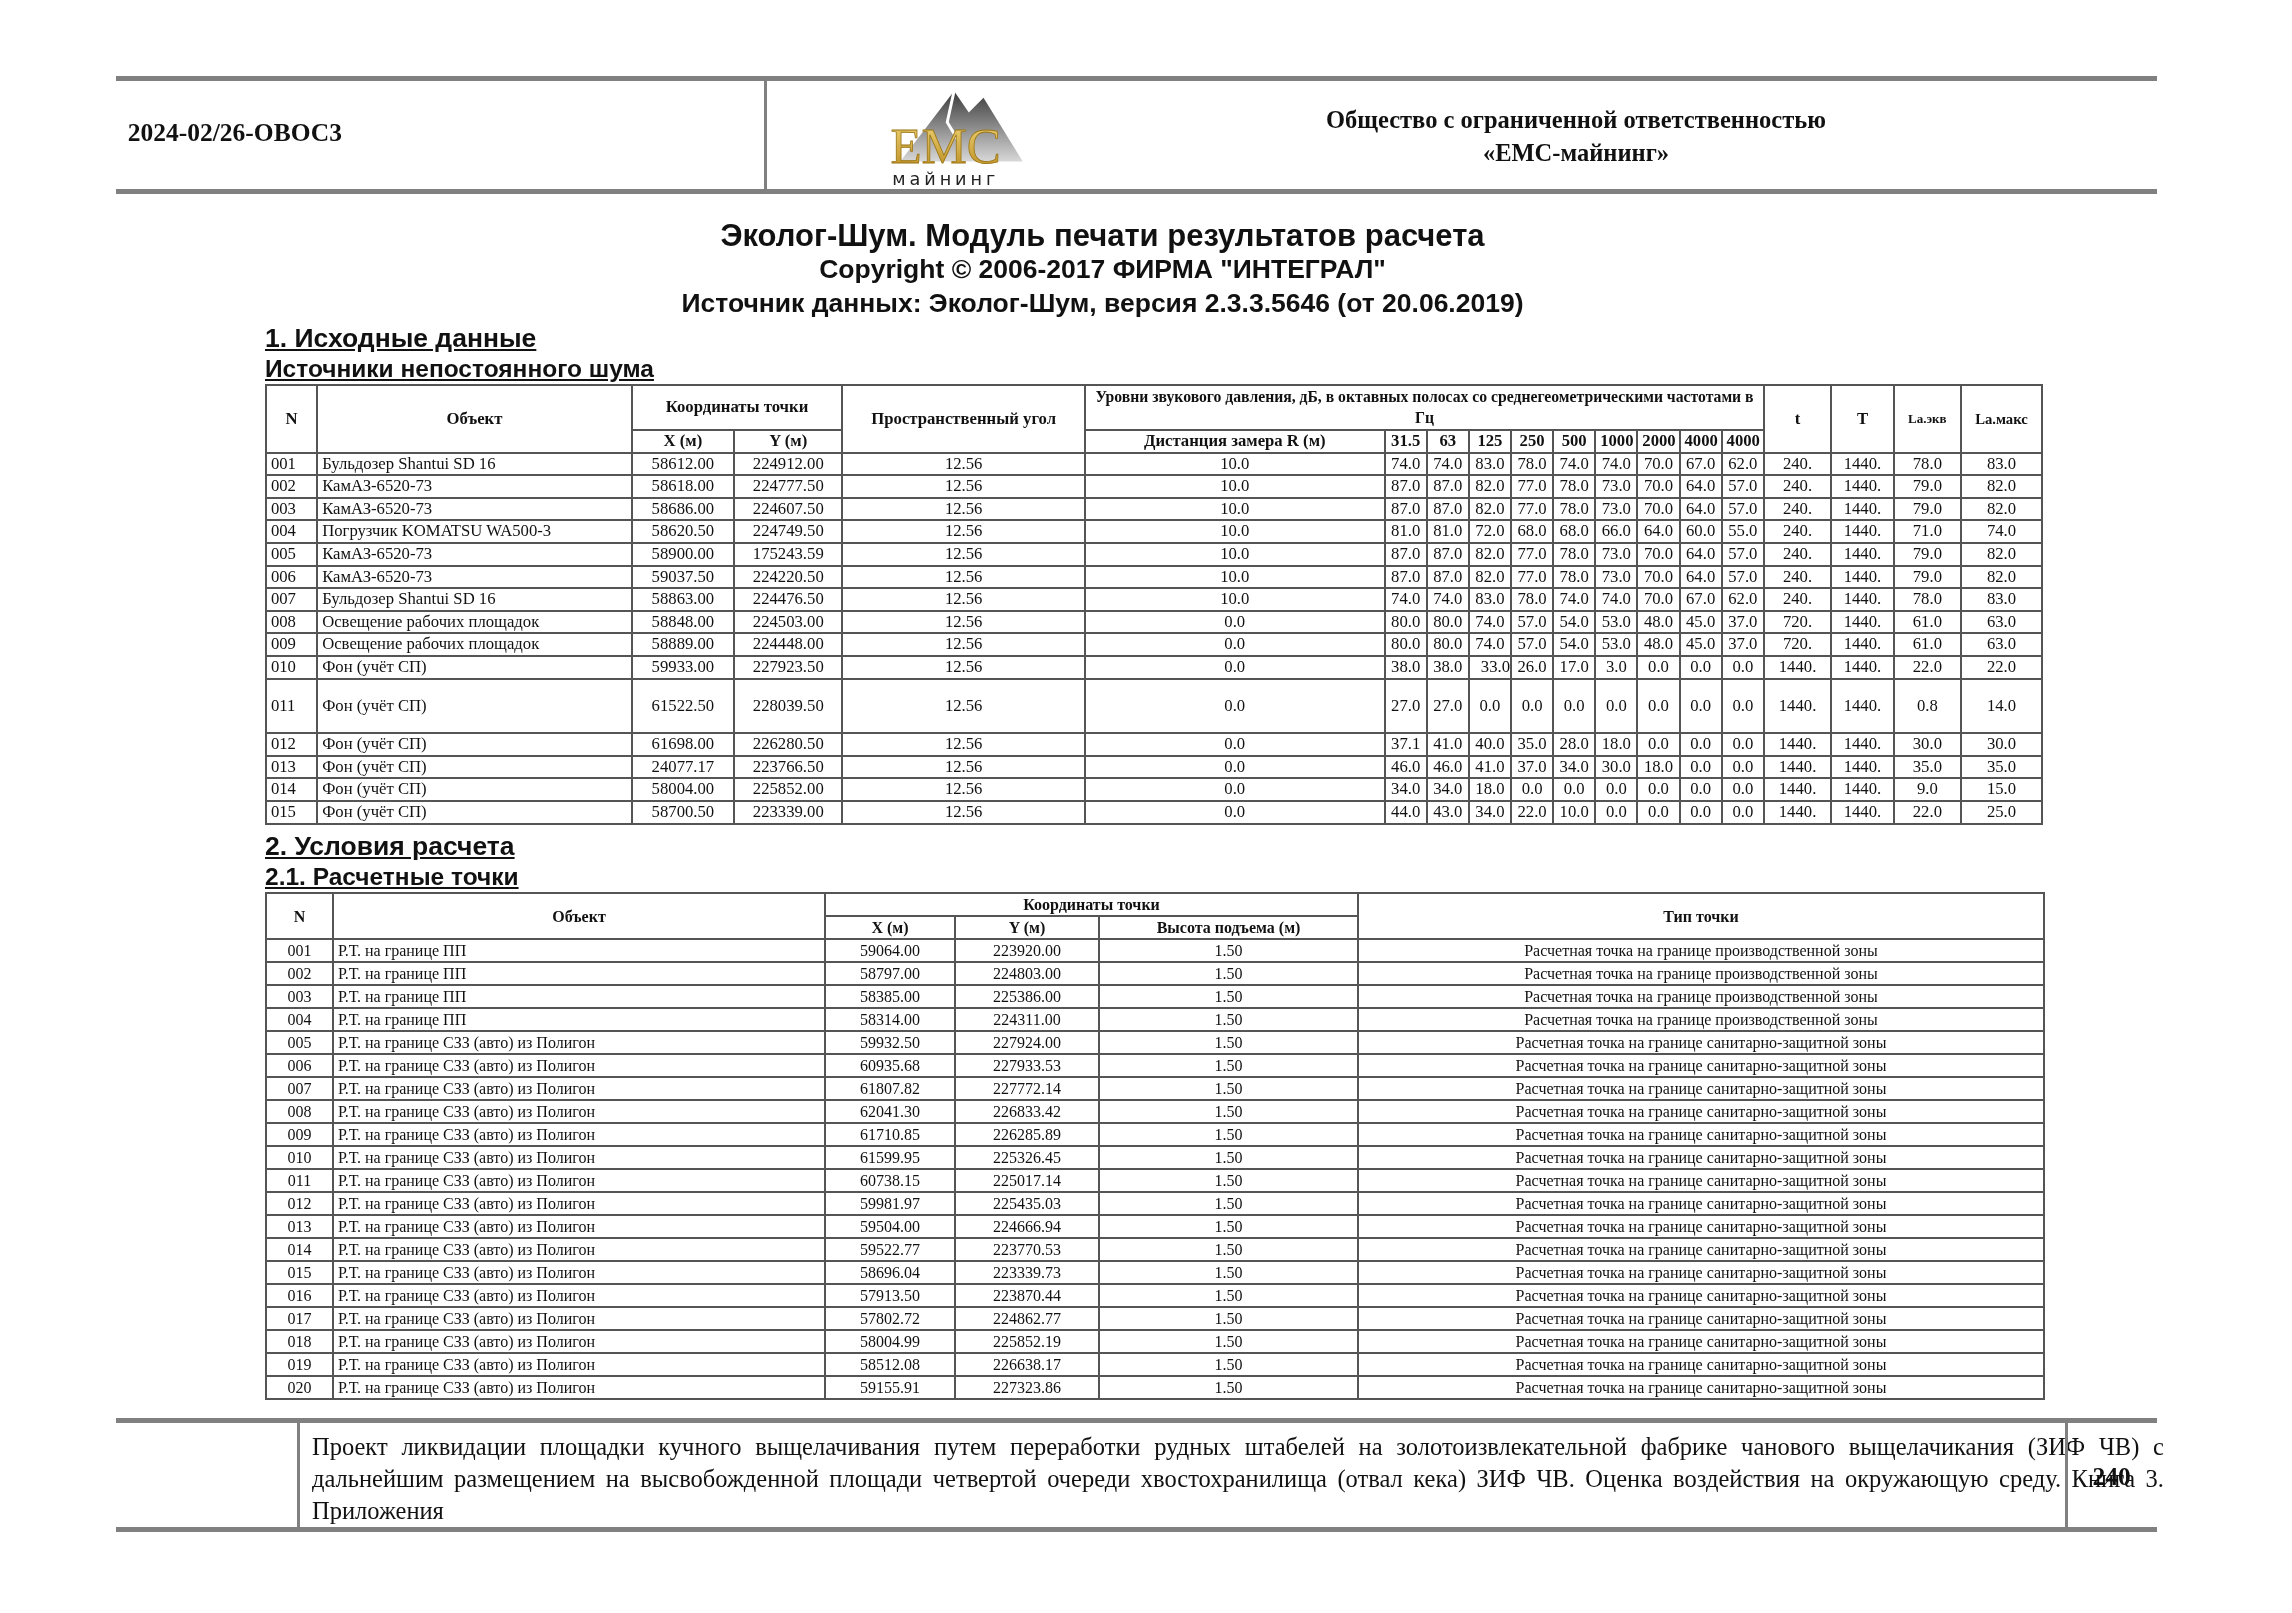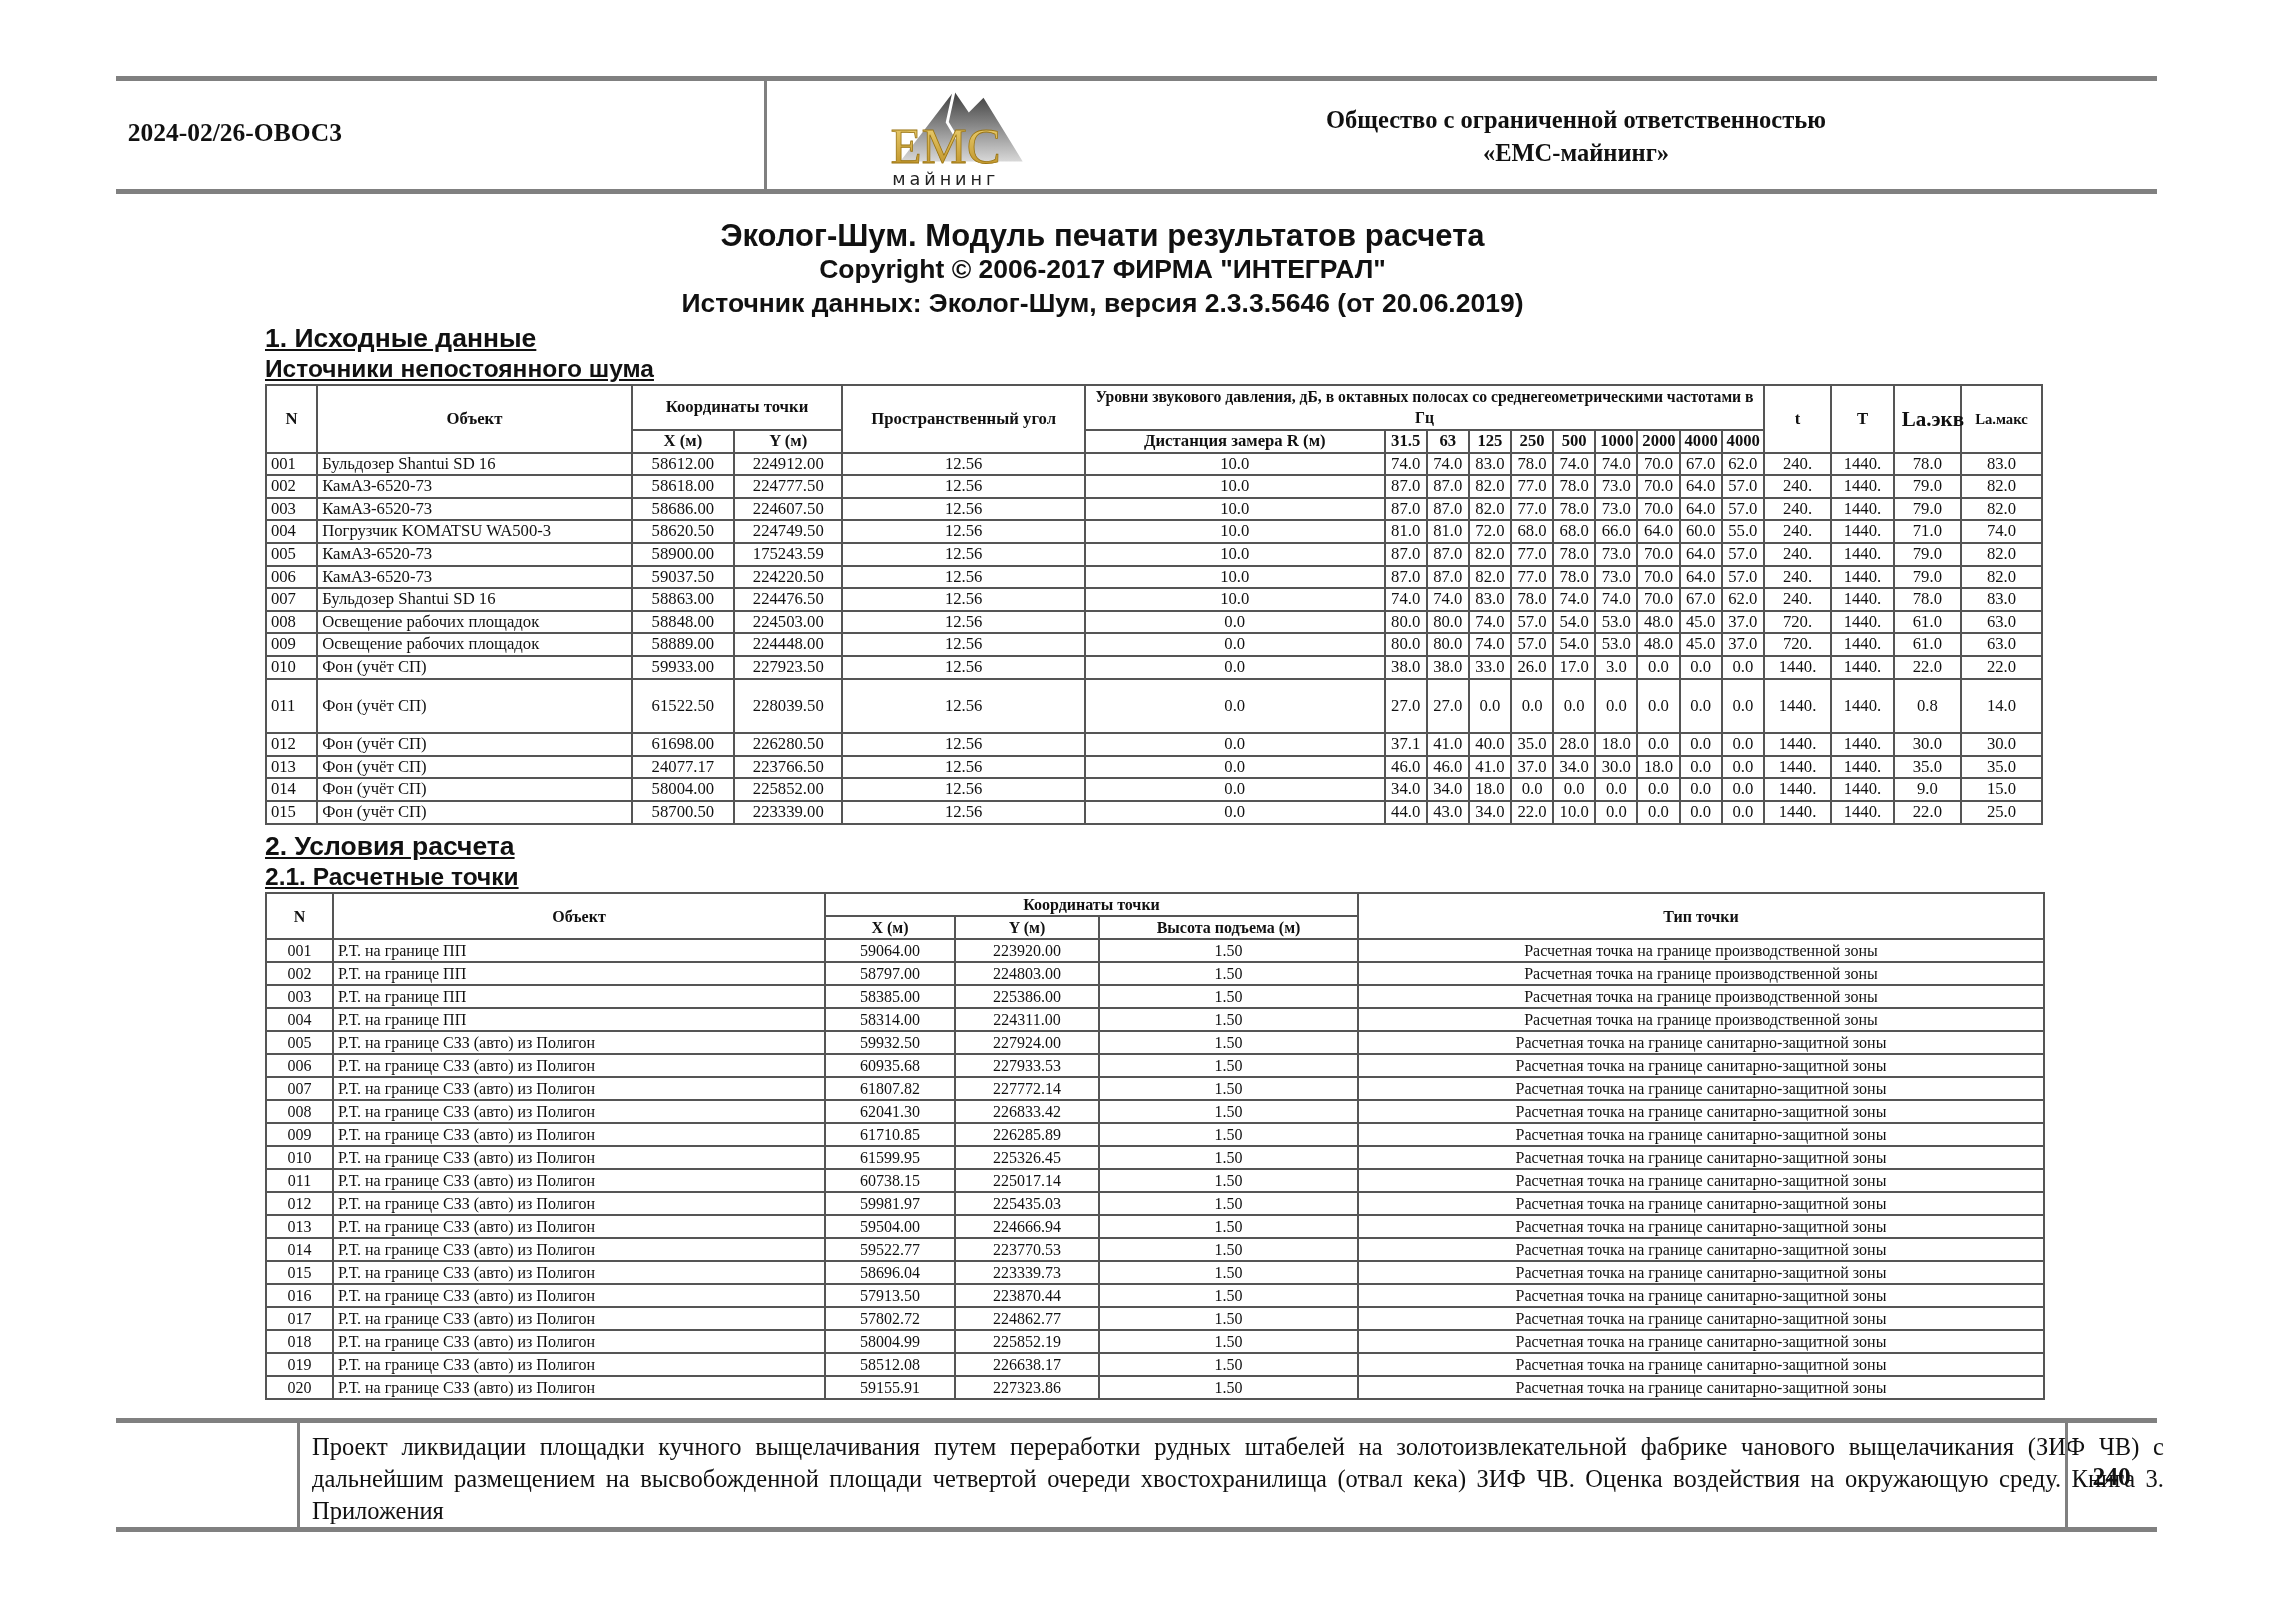--- a/index.html
+++ b/index.html
@@ -95,21 +95,21 @@
   </colgroup>
   <thead>
     <tr style="height:45px;">
       <th rowspan="2" class="c">N</th>
       <th rowspan="2" class="c">Объект</th>
       <th colspan="2" class="c">Координаты точки</th>
       <th rowspan="2" class="c" style="white-space:normal;">Пространственный угол</th>
       <th colspan="10" class="c" style="white-space:normal; font-size:15.7px;">Уровни звукового давления, дБ, в октавных полосах со среднегеометрическими частотами в Гц</th>
       <th rowspan="2" class="c">t</th>
       <th rowspan="2" class="c">T</th>
-      <th rowspan="2" class="c" style="font-size:21px; padding:7px;">La.экв</th>
+      <th rowspan="2" class="c" style="font-size:13px; padding:7px;">La.экв</th>
       <th rowspan="2" class="c" style="font-size:14.7px; padding:0;">La.макс</th>
     </tr>
     <tr>
       <th class="c">X (м)</th>
       <th class="c">Y (м)</th>
       <th class="c">Дистанция замера R (м)</th>
       <th class="c">31.5</th>
       <th class="c">63</th>
       <th class="c">125</th>
       <th class="c">250</th>
@@ -312,21 +312,21 @@
       </tr>
       <tr>
         <td class="l">010</td>
         <td class="l" style="white-space: normal;">Фон (учёт СП)</td>
         <td class="c">59933.00</td>
         <td class="c">227923.50</td>
         <td class="c">12.56</td>
         <td class="c">0.0</td>
         <td class="c" style="padding: 0px;">38.0</td>
         <td class="c" style="padding: 0px;">38.0</td>
-        <td class="c" style="padding: 0px;">33.0</td>
+        <td class="c" style="padding: 0px; text-align: right;">33.0</td>
         <td class="c" style="padding: 0px;">26.0</td>
         <td class="c" style="padding: 0px;">17.0</td>
         <td class="c" style="padding: 0px;">3.0</td>
         <td class="c" style="padding: 0px;">0.0</td>
         <td class="c" style="padding: 0px;">0.0</td>
         <td class="c" style="padding: 0px;">0.0</td>
         <td class="c" style="padding: 0px;">1440.</td>
         <td class="c" style="padding: 0px;">1440.</td>
         <td class="c" style="padding: 0px;">22.0</td>
         <td class="c" style="padding: 0px;">22.0</td>

